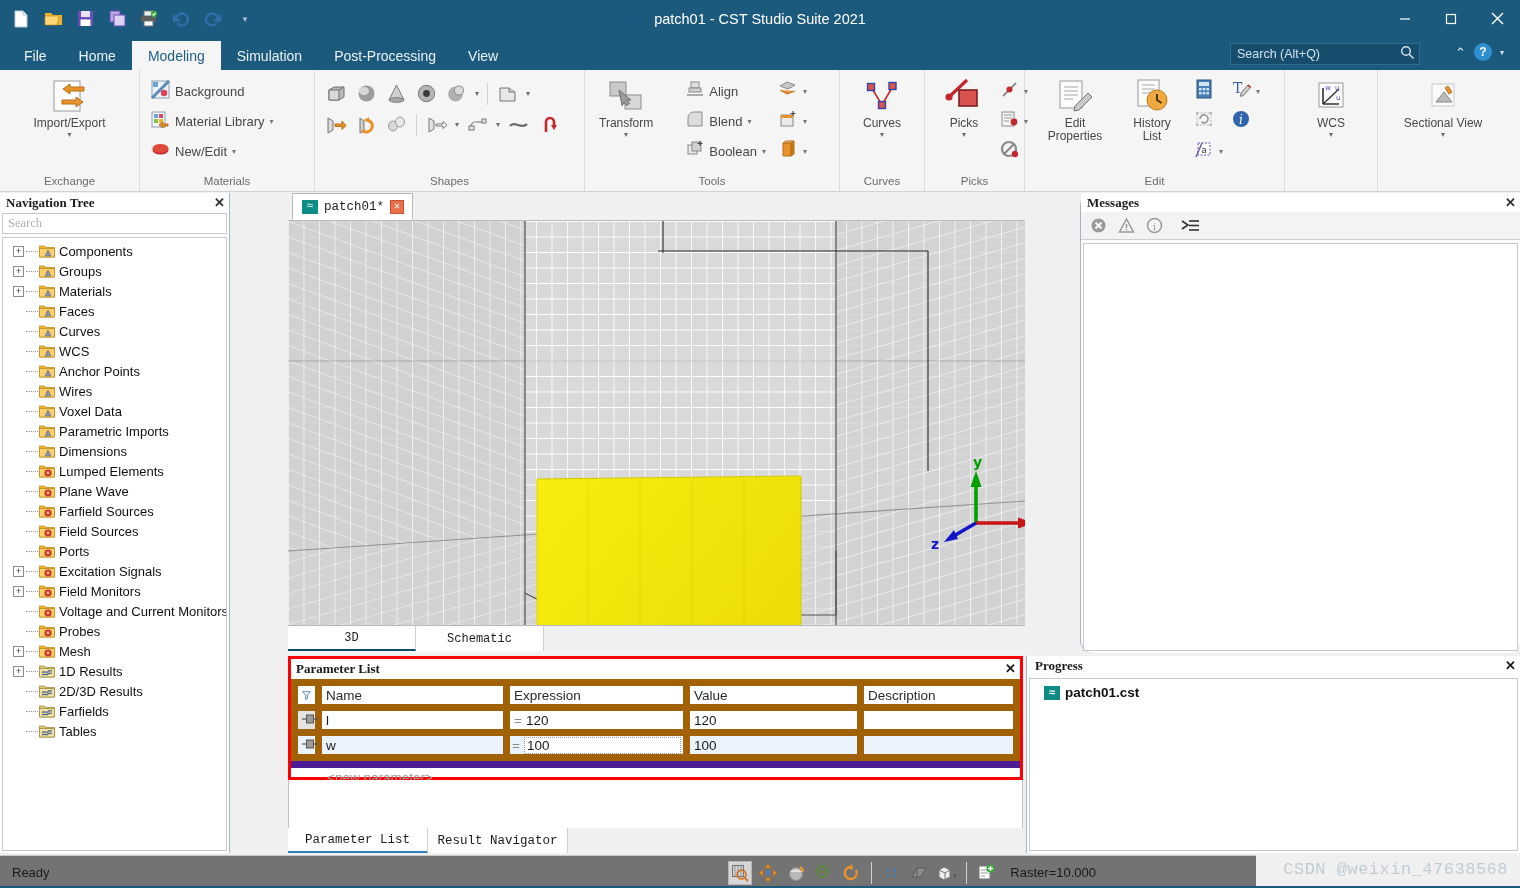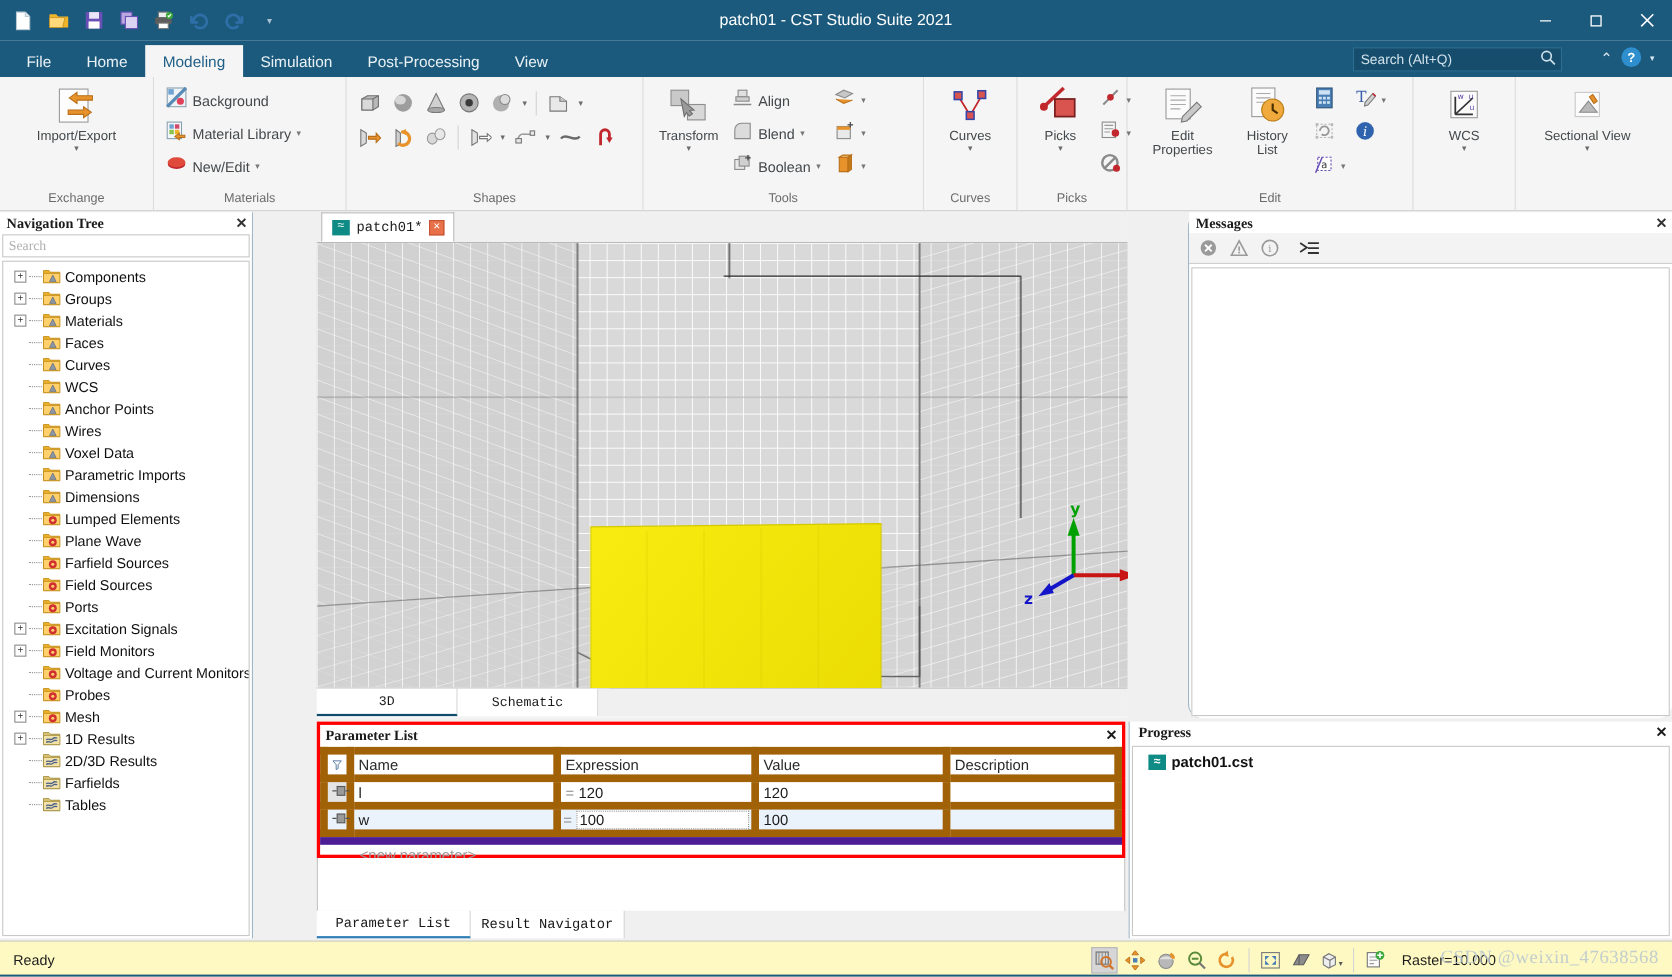--- a/index.html
+++ b/index.html
@@ -171,33 +171,33 @@
                background:#fff; border-left:1px solid #9fb6c6; }
   .prog-head { height:20px; display:flex; align-items:center; justify-content:space-between;
                padding:0 4px 0 8px; font-family:"Liberation Serif",serif; font-size:13px;
                font-weight:bold; color:#1a1a1a; }
   .prog-body { position:absolute; left:2px; right:2px; top:22px; bottom:2px;
                border:1px solid #c8c8c8; background:#fff; padding-top:6px; }
   .prog-item { display:flex; align-items:center; gap:5px; padding-left:14px;
                font-size:13.5px; font-weight:bold; color:#101010; }
 
   
-  .statusbar { position:absolute; left:0; top:855px; width:1520px; height:33px;
-               background:#fef9c3; border-top:1px solid #c9c9c9; display:flex; align-items:center; }
+  .statusbar { position:absolute; left:0; top:855px; width:1256px; height:33px;
+               background:#737373; border-top:1px solid #c9c9c9; display:flex; align-items:center; }
   .status-ready { padding-left:12px; font-size:13px; color:#1a1a1a; }
   .status-right { position:absolute; right:6px; top:0; height:33px; display:flex;
                   align-items:center; gap:4px; }
   .sbtn { width:24px; height:24px; display:flex; align-items:center; justify-content:center; }
   .sbtn.pressed { background:#d6d6d6; border:1px solid #b6b6b6; }
   .raster { font-size:13px; color:#1a1a1a; padding-left:8px; white-space:nowrap; }
   .bluebar { position:absolute; left:0; top:886px; width:1520px; height:2px; background:#1b5a7d; }
   .watermark {
     position:absolute; right:12px; top:860px; font-size:17px; color:#b8c6d0;
     opacity:.85; letter-spacing:0.5px; pointer-events:none;
-    font-family:Liberation Serif, serif;
+    font-family:Liberation Mono, monospace;
   }
 </style>
 </head>
 <body>
 
 <div id="app">
 
   <div class="titlebar">
     <div class="qat">
       <div class="qat-btn">
@@ -447,21 +447,21 @@
                 <path d="M16 16l-3-5h6z" fill="#c1272d"></path>
               </svg>
           </div>
         </div>
       </div>
       <div class="rgroup-title">Shapes</div>
     </div>
 
     <div class="rgroup" style="width:255px">
       <div class="rgroup-body">
-        <div class="bigbtn" style="margin-right:4px">
+        <div class="bigbtn" style="margin-right:24px">
           <div class="ico">
             <svg width="40" height="38" viewBox="0 0 40 38">
               <rect x="4" y="4" width="16" height="14" fill="#c9c9c9" stroke="#8d8d8d"></rect>
               <rect x="19" y="17" width="16" height="14" fill="#d8d8d8" stroke="#8d8d8d"></rect>
               <path d="M13 12l12 10-4 .5 2.5 3-3 2-2.4-3-2 3.3z" fill="#9a9a9a" stroke="#6e6e6e"></path>
             </svg>
           </div>
           <div class="lbl">Transform</div>
           <div class="caret">▾</div>
         </div>

